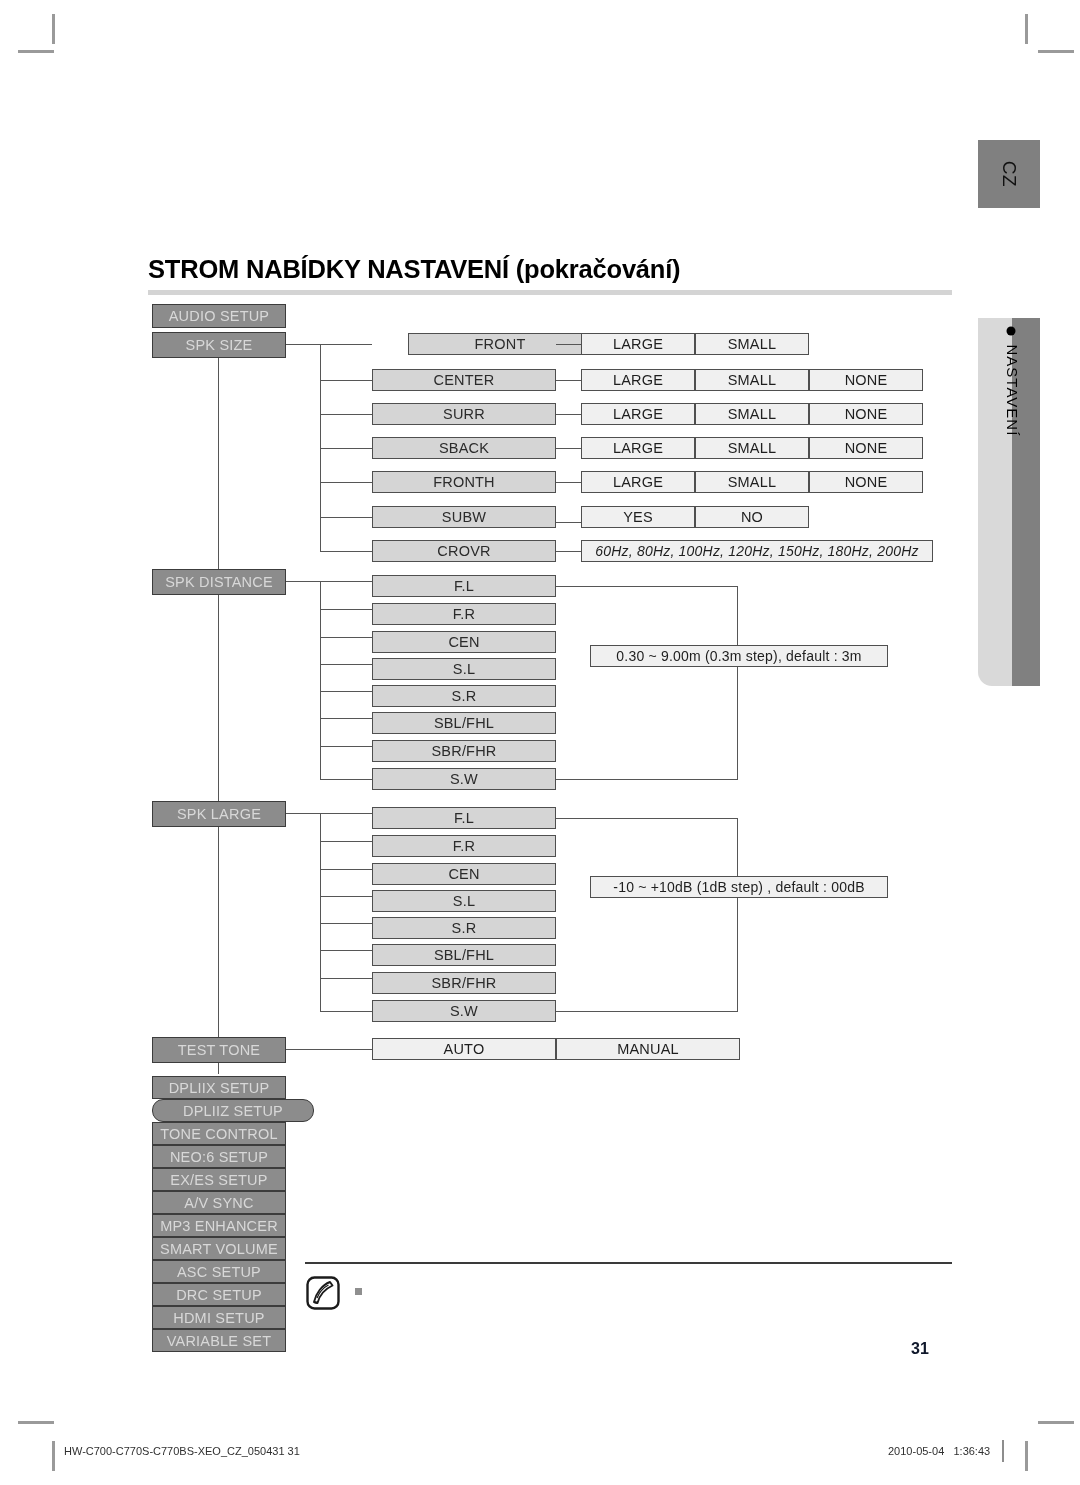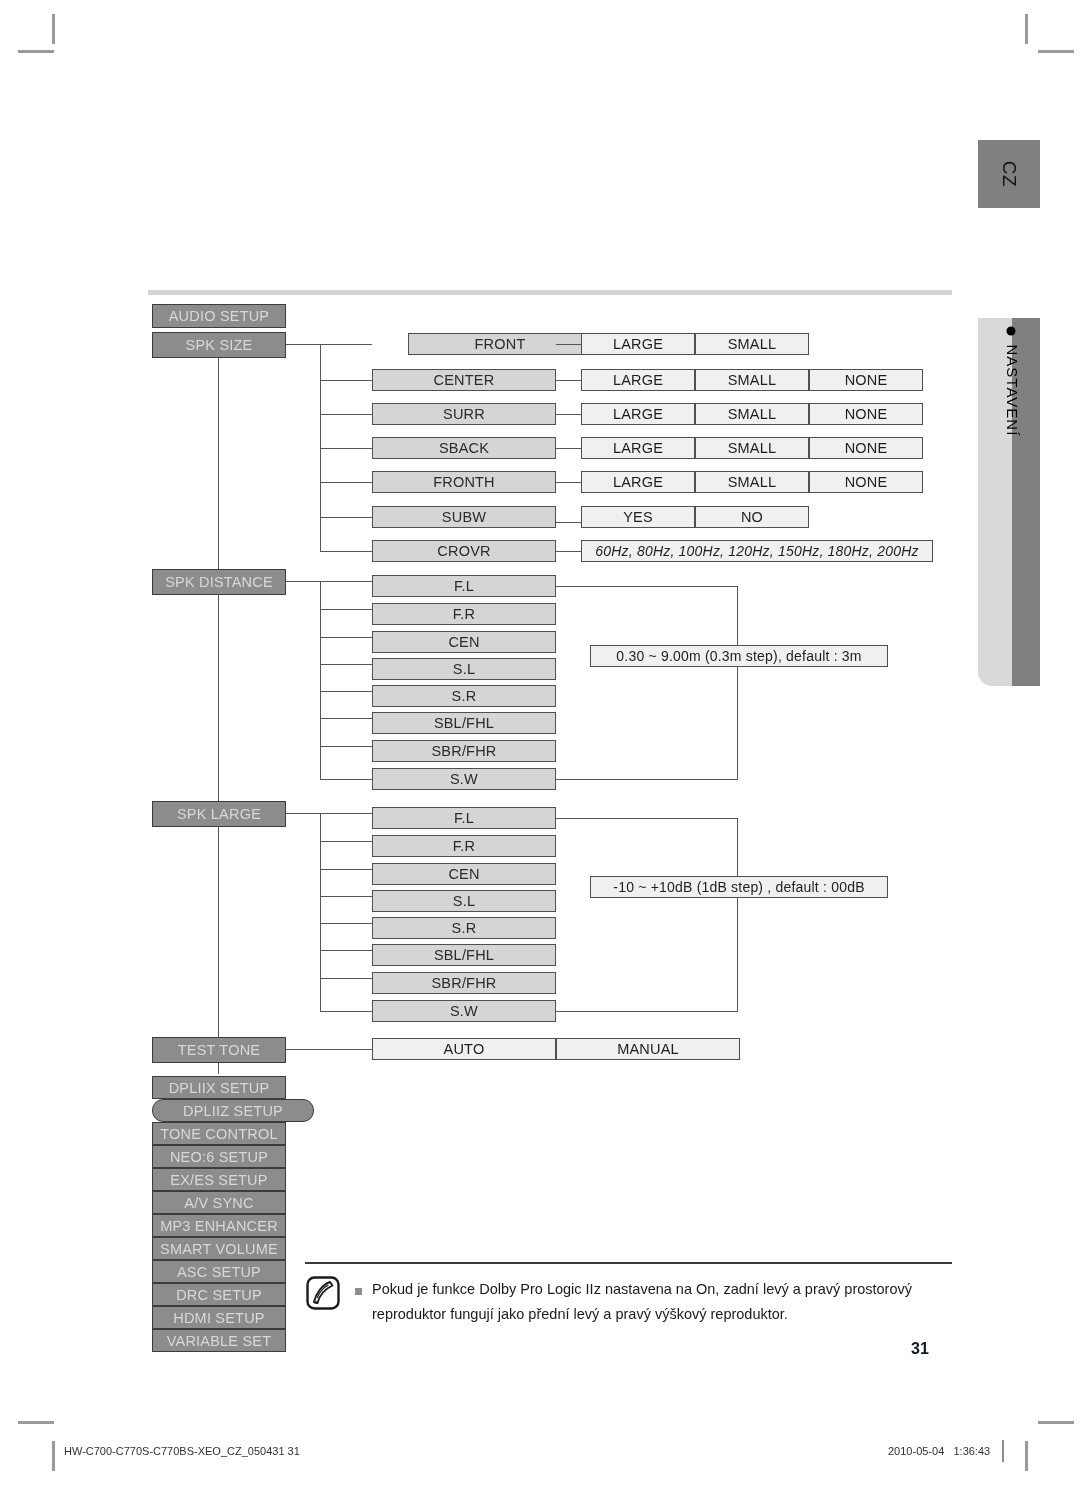--- a/index.html
+++ b/index.html
@@ -123,20 +123,21 @@
   </div>
 
   <div id="side-tab">
     <div class="dark"></div>
     <div class="light"></div>
     <div class="lbl">
       <span class="bullet"></span><span>NASTAVENÍ</span>
     </div>
   </div>
 
+  <div id="page-title">STROM NABÍDKY NASTAVENÍ (pokračování)</div>
   <div id="title-rule"></div>
 
   <div id="tree">
 
     <div class="box cat" style="left:152px;top:304px;width:134px;height:24px;">
       <span>AUDIO SETUP</span>
     </div>
 
     <div class="box cat" style="left:152px;top:332px;width:134px;height:26px;">
       <span>SPK SIZE</span>
@@ -391,21 +392,20 @@
   <div id="note-rule"></div>
   <div id="note-icon">
     <svg width="34" height="34" viewBox="0 0 34 34" aria-hidden="true">
       <rect x="1.5" y="1.5" width="31" height="31" rx="7" ry="7" fill="#ffffff" stroke="#1b1b1b" stroke-width="2.4"></rect>
       <path d="M8 26 C10 17 16 9 24 6 L26.5 9.5 C19 13 13.5 19 11.5 27 Z" fill="#ffffff" stroke="#1b1b1b" stroke-width="1.9" stroke-linejoin="round"></path>
       <path d="M11 22 C13.5 16 17.5 11.5 22.5 9" fill="none" stroke="#1b1b1b" stroke-width="1.3"></path>
       <path d="M8 26 L11.5 27" fill="none" stroke="#1b1b1b" stroke-width="1.9"></path>
     </svg>
   </div>
   <div id="note-bullet"></div>
-  <div id="note-text">Pokud je funkce Dolby Pro Logic IIz nastavena na On, zadní levý a pravý prostorový reproduktor fungují jako přední levý a pravý výškový reproduktor.</div>
 
   <div id="page-number">31</div>
 
   <div id="footer-left">HW-C700-C770S-C770BS-XEO_CZ_050431   31</div>
   <div id="footer-right">
     <span>2010-05-04</span>&nbsp;&nbsp;&nbsp;<span>1:36:43</span>
   </div>
   <div id="footer-sep"></div>
 
 </div>

